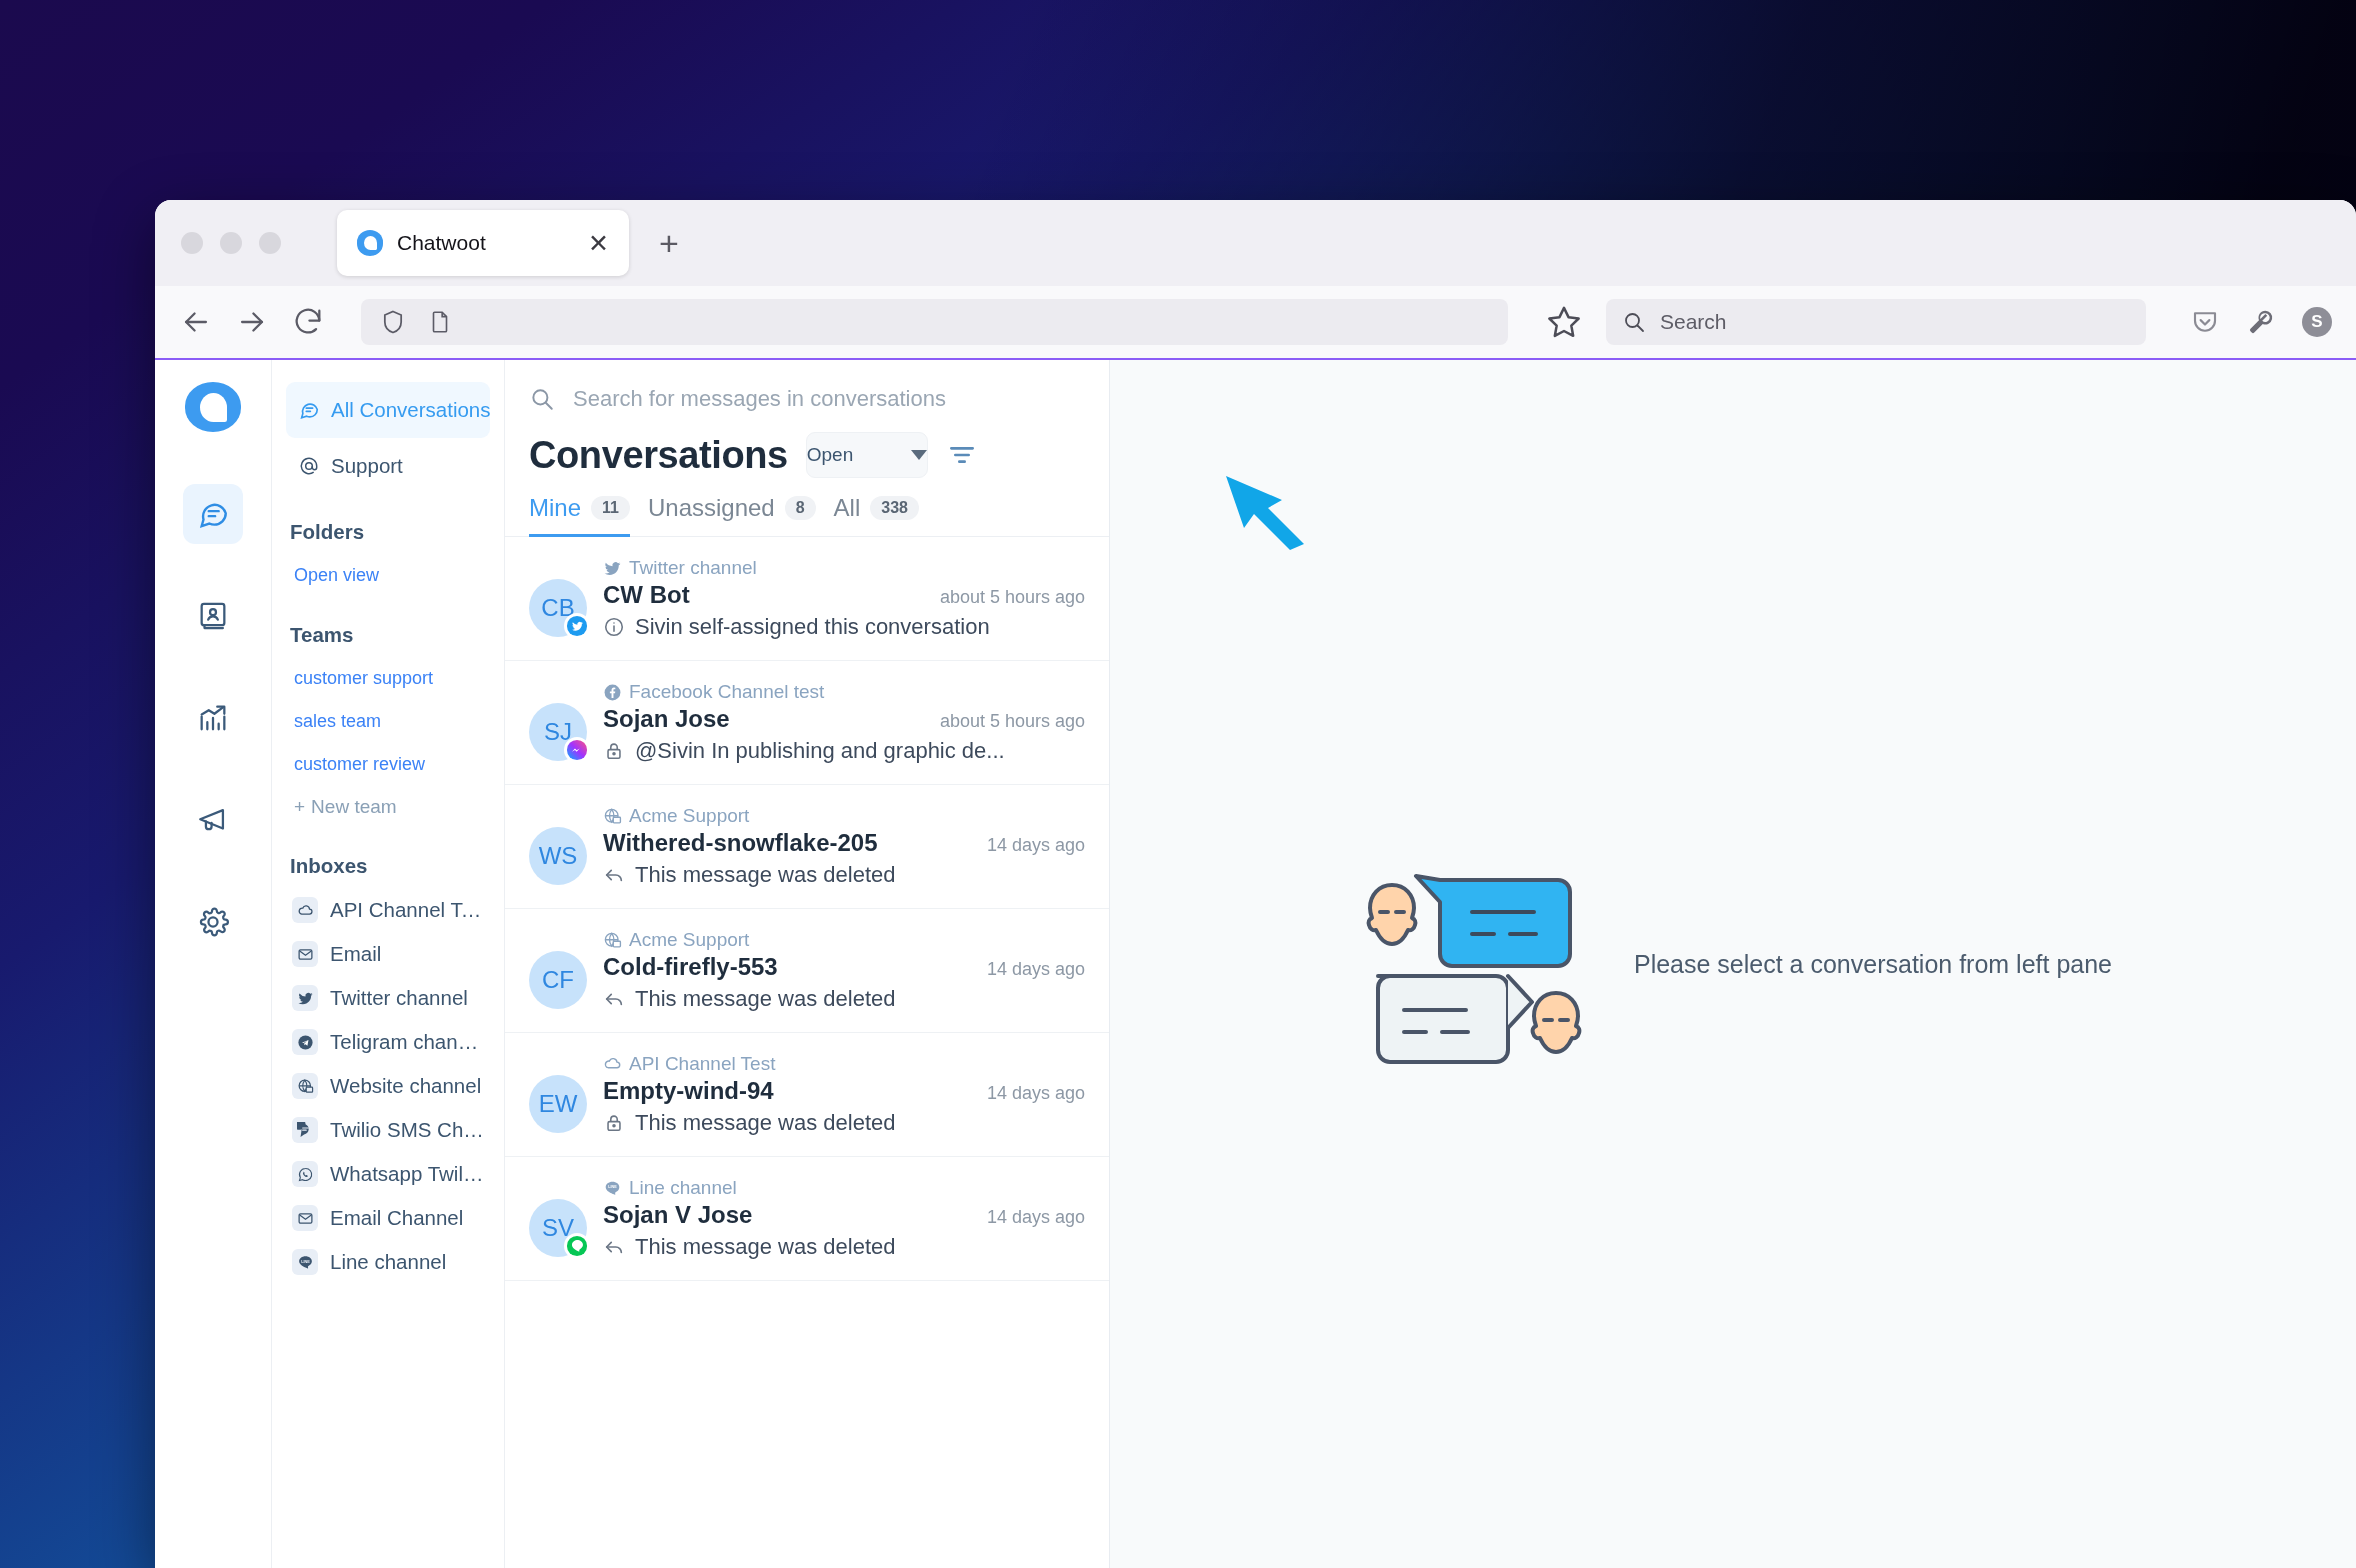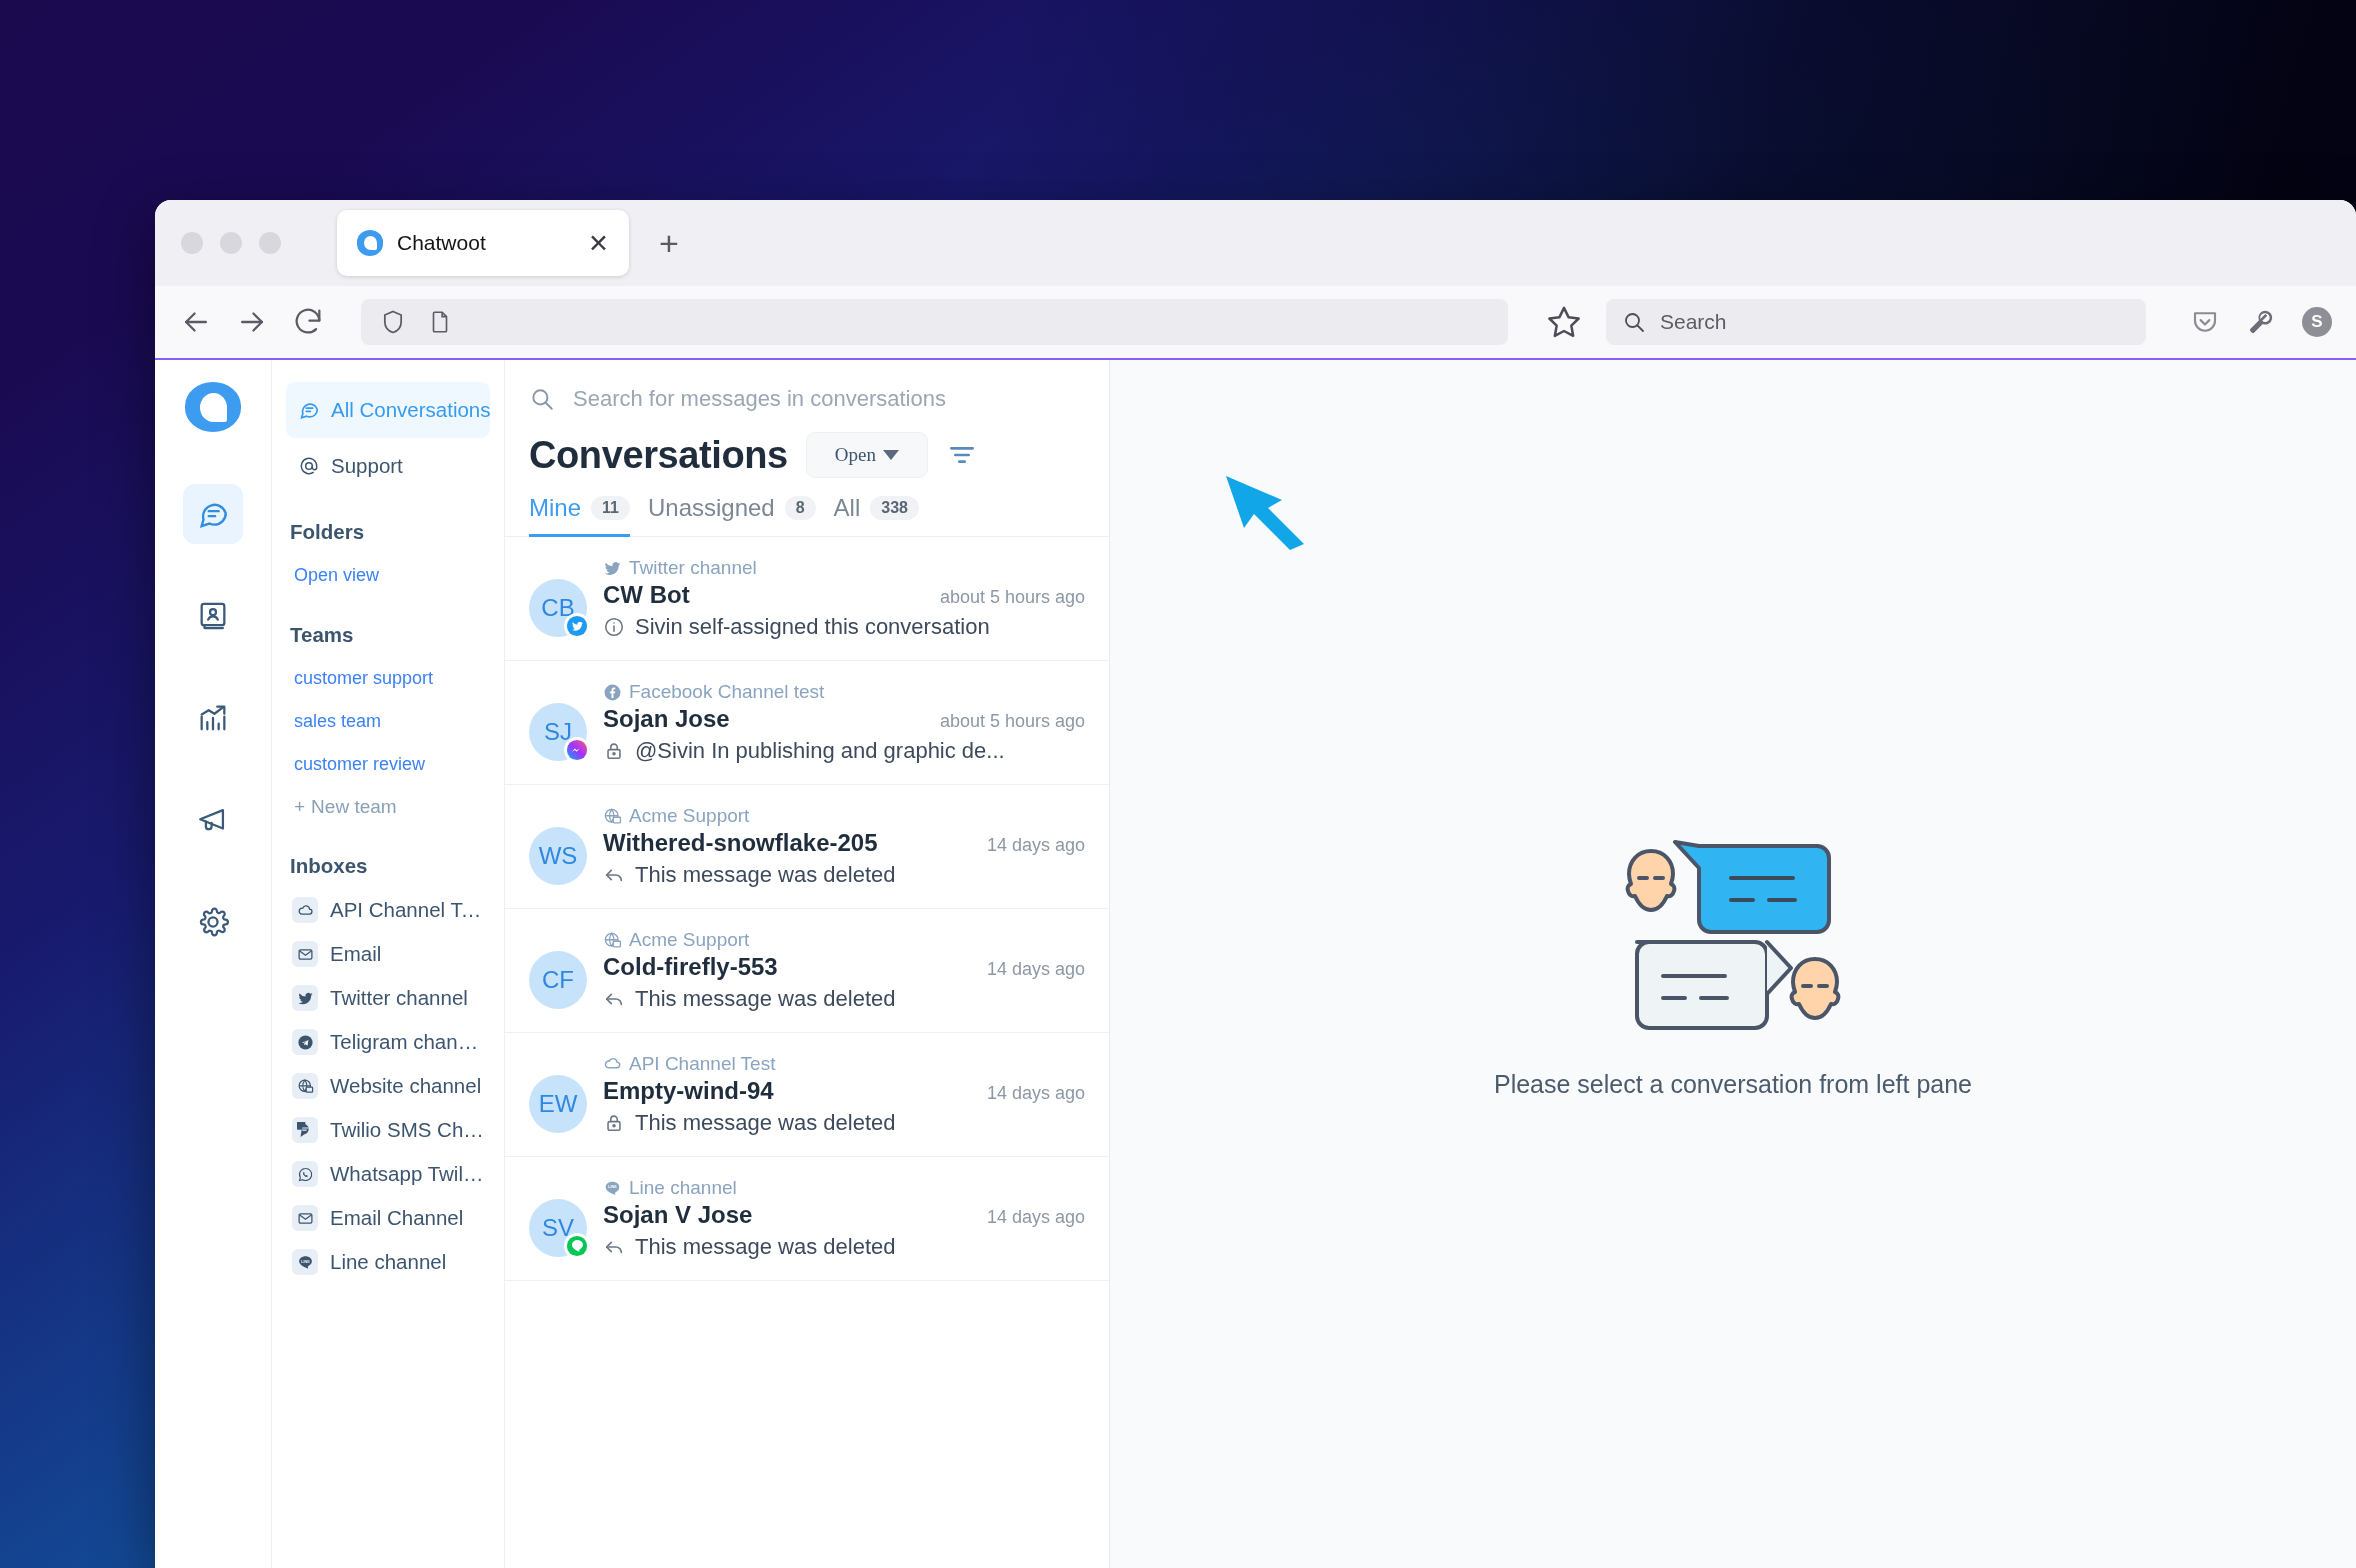--- a/index.html
+++ b/index.html
@@ -213,21 +213,21 @@
   .conv-head {
     display: flex; align-items: center; gap: 18px;
     padding: 6px 18px 0 24px;
   }
   .conv-title { font-size: 38px; font-weight: bold; color: #1f2d3d; letter-spacing: -0.4px; }
   .status-select {
     width: 122px; height: 46px;
     background: #f6f8fa; border: 1px solid #eef1f4;
     border-radius: 9px;
     display: flex; align-items: center; justify-content: space-between;
-    padding: 0 28px; font-size: 19px; color: #3c556f; font-family: Liberation Serif, serif;
+    padding: 0 0; font-size: 19px; color: #3c556f;
   }
   .caret { width: 0;height: 0;border-left: 8px solid transparent;border-right: 8px solid transparent;border-top: 10px solid #5a6b7d; }
   .filter-btn { width: 32px; height: 32px; color: #5a8bb8; display:flex;align-items:center;justify-content:center; }
   .filter-btn svg { width: 100%; height: 100%; }
 
   .tabs { display: flex; gap: 18px; padding: 16px 24px 0 24px; border-bottom: 1px solid #eceff3; }
   .tab {
     display: flex; align-items: center; gap: 10px;
     padding-bottom: 12px; font-size: 24px; color: #7b8794;
     border-bottom: 3px solid transparent; margin-bottom: -1px;
@@ -276,21 +276,21 @@
     font-size: 22px; color: #3d4a5c; margin-top: 5px;
     white-space: nowrap; overflow: hidden;
   }
   .conv-snippet .si { width: 22px; height: 22px; flex: none; color: #6b7685; display:flex;align-items:center;justify-content:center; }
   .conv-snippet .si svg { width: 100%; height: 100%; }
   .snippet-text { overflow: hidden; text-overflow: ellipsis; }
 
   
   .emptypane {
     flex: 1; background: #f8fafb;
-    display: flex; flex-direction: column;
+    display: flex; flex-direction: row;
     align-items: center; justify-content: center;
     gap: 40px;
   }
   .empty-text { font-size: 25px; color: #4b5b6d; }
 
   
   #arrow {
     position: absolute;
     left: 1224px; top: 470px;
     width: 120px; height: 80px;

